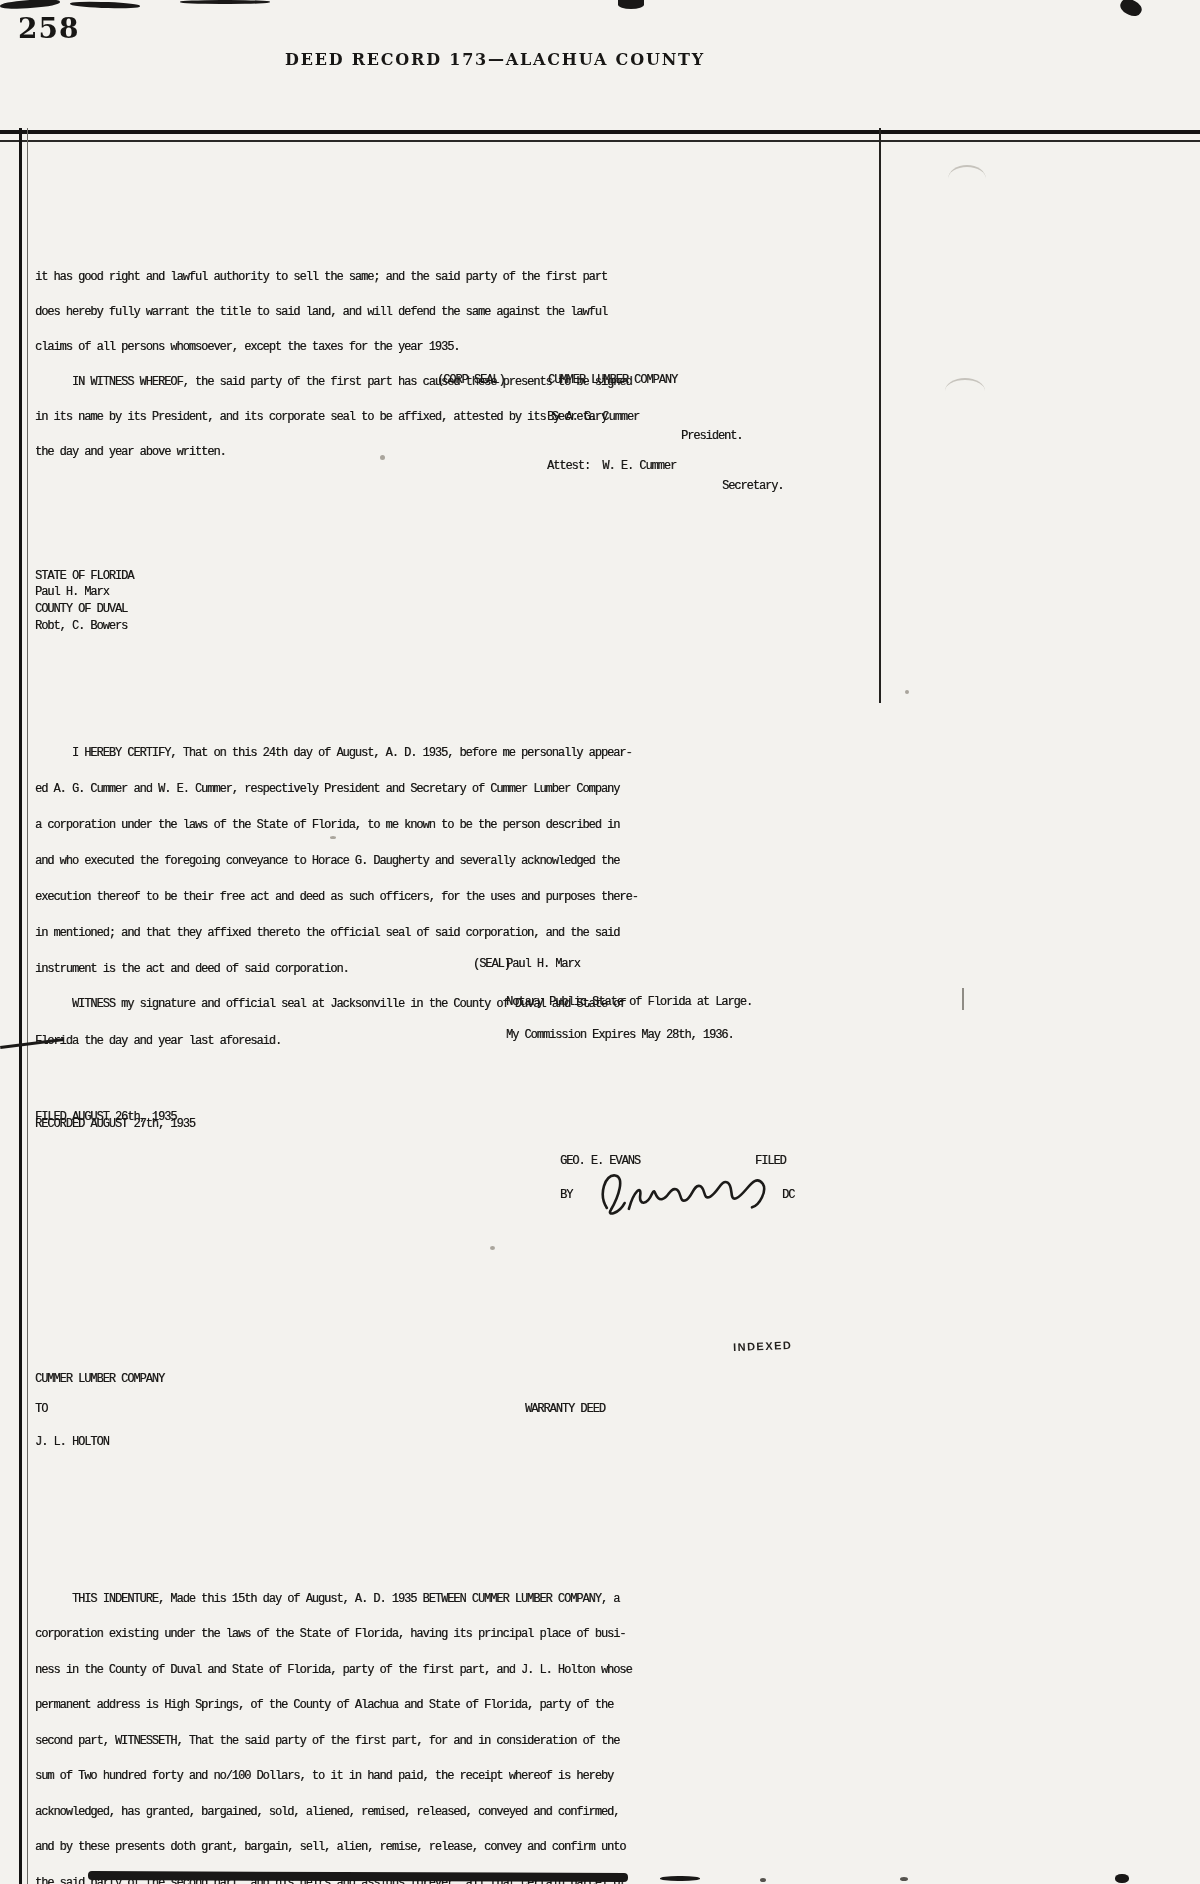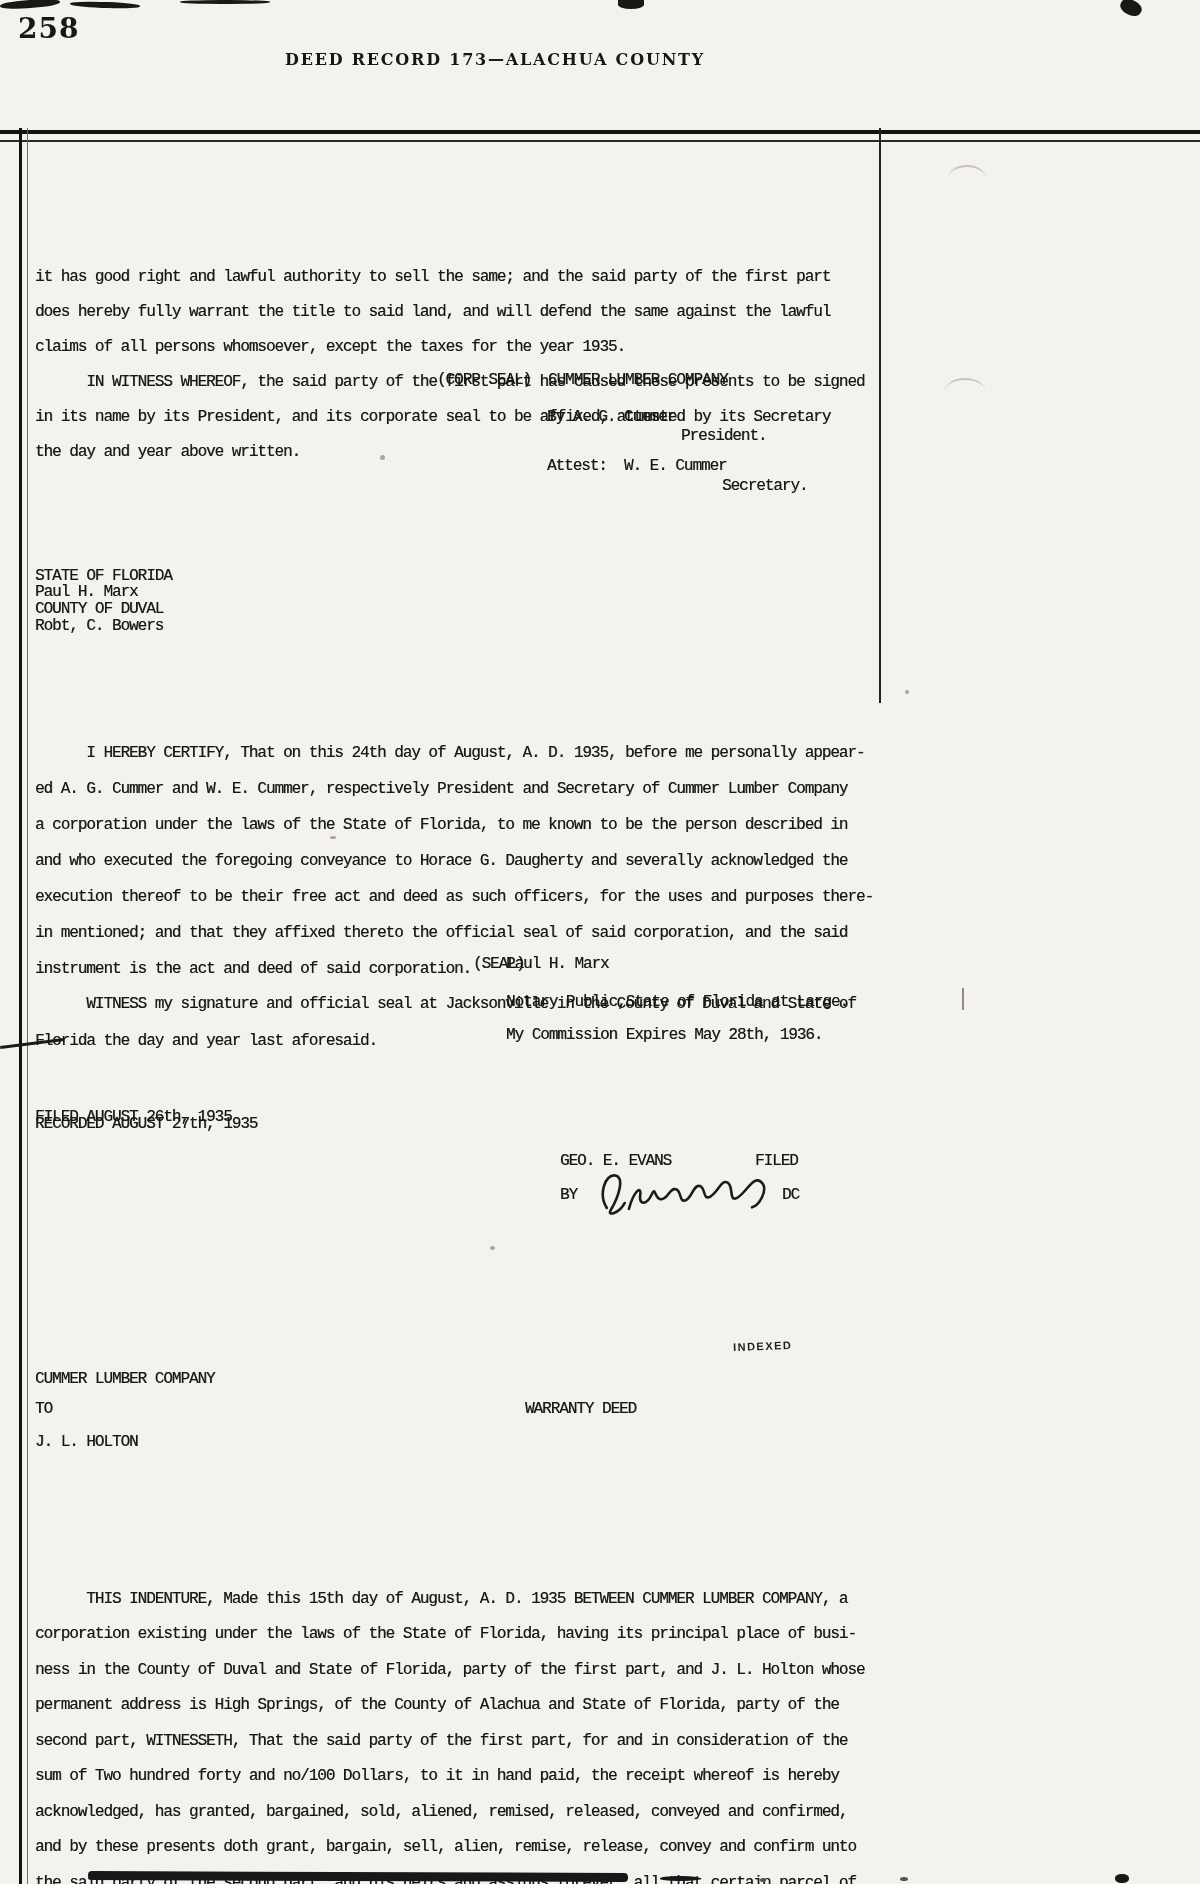--- a/index.html
+++ b/index.html
@@ -6,21 +6,21 @@
   .page {
     position:relative; width:1200px; height:1884px;
     background:#f3f2ee;
     overflow:hidden;
     font-family:"Liberation Mono", monospace;
     color:#181715;
   }
   
   .tw {
     position:absolute;
-    font-size:16px;
+    font-size:12px;
     letter-spacing:-1.05px;
     line-height:35px;
     white-space:pre;
     text-shadow:0.4px 0 0 rgba(25,24,22,.6);
   }
   .lh36 { line-height:36px; }
   .lh355 { line-height:35.5px; }
   .lh37 { line-height:37px; }
   .lh40 { line-height:40px; }
   .line { white-space:pre; }

